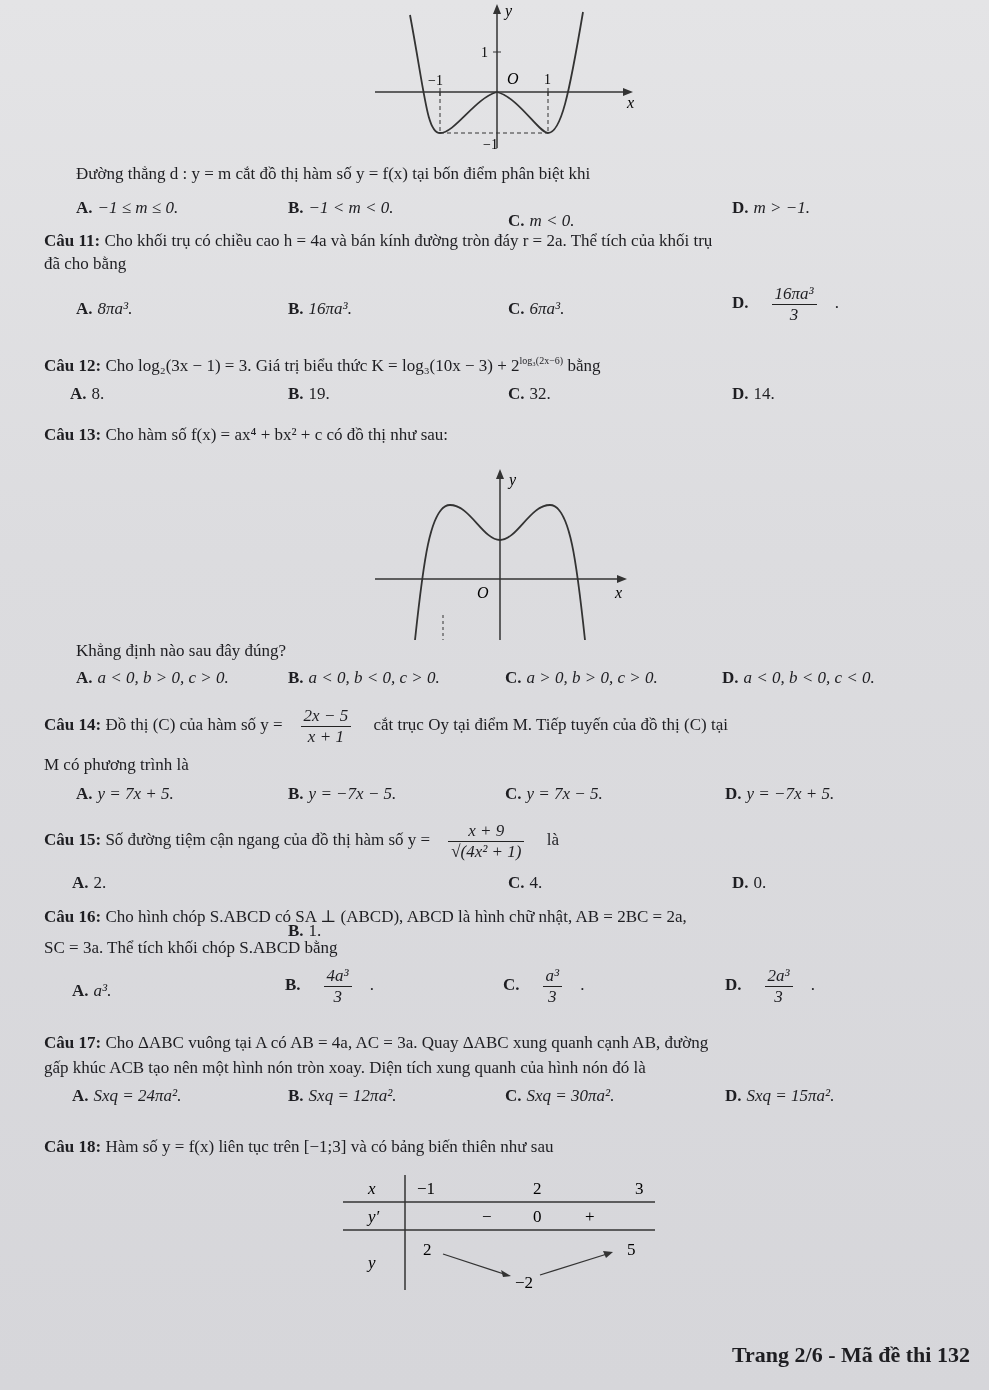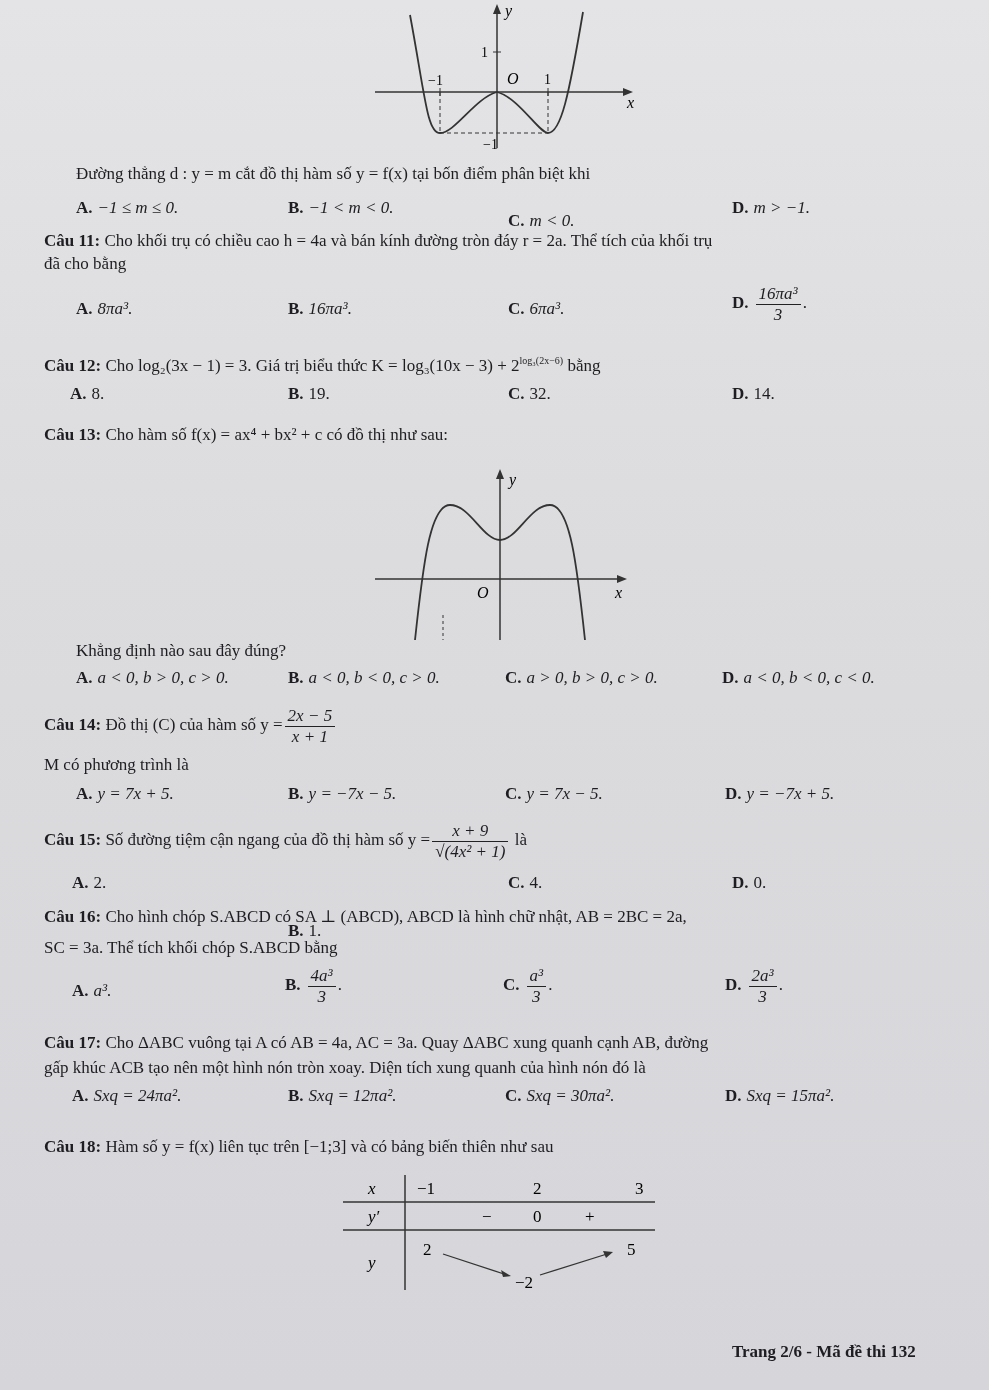--- a/index.html
+++ b/index.html
@@ -8,24 +8,24 @@
     background: linear-gradient(180deg,#e4e4e6 0%,#dcdcdf 40%,#d6d6da 100%);
     font-family:"Liberation Serif","DejaVu Serif",serif;
     color:#1e1e22; position:relative;
   }
   .abs { position:absolute; }
   .line { position:absolute; font-size:17px; white-space:nowrap; line-height:22px; }
   .q-label { font-weight:bold; }
   .opt { position:absolute; font-size:17px; white-space:nowrap; line-height:22px; }
   .opt b { font-weight:bold; margin-right:5px; }
   .math { font-style:italic; }
-  .frac { display:inline-block; vertical-align:middle; text-align:center; font-style:italic; margin:0 2px; }
+  .frac { display:inline-block; vertical-align:middle; text-align:center; font-style:italic; margin:0 18px; }
   .frac .num { display:block; border-bottom:1px solid #222; padding:0 3px; line-height:20px; }
   .frac .den { display:block; line-height:20px; padding:0 3px; }
-  .footer { position:absolute; font-size:17px; font-weight:bold; }
+  .footer { position:absolute; font-size:22px; font-weight:bold; }
   svg text { font-family:"Liberation Serif",serif; }
 </style>
 </head>
 <body>
 
 <svg class="abs" style="left:355px;top:0px" width="290" height="150" viewBox="0 0 290 150">
   <line x1="20" y1="92" x2="272" y2="92" stroke="#333" stroke-width="1.5"></line>
   <polygon points="278,92 268,88 268,96" fill="#333"></polygon>
   <line x1="142" y1="148" x2="142" y2="12" stroke="#333" stroke-width="1.5"></line>
   <polygon points="142,4 138,14 146,14" fill="#333"></polygon>
@@ -77,21 +77,21 @@
   <text x="250" y="143" font-size="16" font-style="italic">x</text>
   <text x="112" y="143" font-size="16" font-style="italic">O</text>
 </svg>
 
 <div class="line" style="left:76px;top:640px">Khẳng định nào sau đây đúng?</div>
 <div class="opt" style="left:76px;top:667px"><b>A.</b><span class="math">a &lt; 0, b &gt; 0, c &gt; 0.</span></div>
 <div class="opt" style="left:288px;top:667px"><b>B.</b><span class="math">a &lt; 0, b &lt; 0, c &gt; 0.</span></div>
 <div class="opt" style="left:505px;top:667px"><b>C.</b><span class="math">a &gt; 0, b &gt; 0, c &gt; 0.</span></div>
 <div class="opt" style="left:722px;top:667px"><b>D.</b><span class="math">a &lt; 0, b &lt; 0, c &lt; 0.</span></div>
 
-<div class="line" style="left:44px;top:703px;line-height:44px"><span class="q-label">Câu 14:</span> <span>Đồ thị (C) của hàm số y =</span><span class="frac"><span class="num">2x − 5</span><span class="den">x + 1</span></span> </div>
+<div class="line" style="left:44px;top:703px;line-height:44px"><span class="q-label">Câu 14:</span> <span>Đồ thị (C) của hàm số y =</span><span class="frac"><span class="num">2x − 5</span><span class="den">x + 1</span></span> <span>cắt trục Oy tại điểm M. Tiếp tuyến của đồ thị (C) tại</span></div>
 <div class="line" style="left:44px;top:754px">M có phương trình là</div>
 <div class="opt" style="left:76px;top:783px"><b>A.</b><span class="math">y = 7x + 5.</span></div>
 <div class="opt" style="left:288px;top:783px"><b>B.</b><span class="math">y = −7x − 5.</span></div>
 <div class="opt" style="left:505px;top:783px"><b>C.</b><span class="math">y = 7x − 5.</span></div>
 <div class="opt" style="left:725px;top:783px"><b>D.</b><span class="math">y = −7x + 5.</span></div>
 
 <div class="line" style="left:44px;top:818px;line-height:44px"><span class="q-label">Câu 15:</span> <span>Số đường tiệm cận ngang của đồ thị hàm số y =</span><span class="frac"><span class="num">x + 9</span><span class="den">√(4x² + 1)</span></span> <span>là</span></div>
 <div class="opt" style="left:72px;top:872px"><b>A.</b><span>2.</span></div>
 <div class="opt" style="left:288px;top:920px"><b>B.</b><span>1.</span></div>
 <div class="opt" style="left:508px;top:872px"><b>C.</b><span>4.</span></div>

